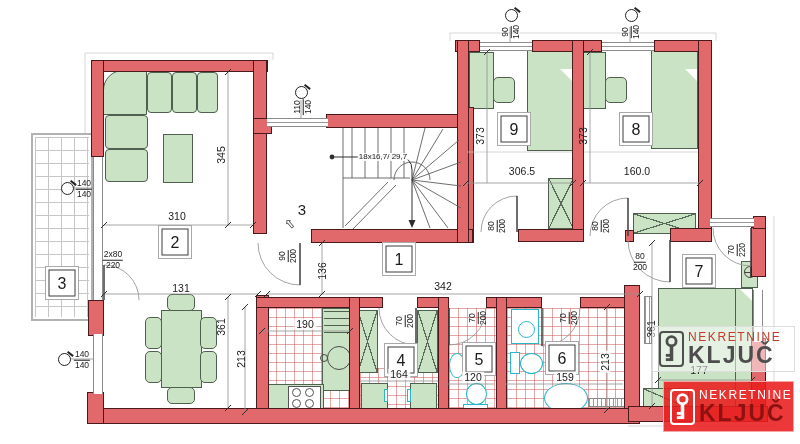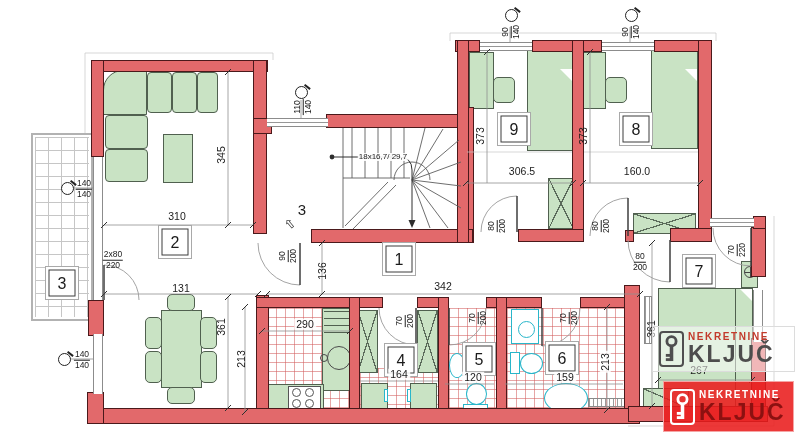--- a/index.html
+++ b/index.html
@@ -51,21 +51,21 @@
   .shelflines{position:absolute;z-index:3;background-image:repeating-linear-gradient(to bottom,#50604f 0 1px,transparent 1px 7px);}
   .stripesV{position:absolute;z-index:3;border:1px solid #8a8a8a;background-image:repeating-linear-gradient(to right,#9a9a9a 0 1px,transparent 1px 4px);}
   .washer::after{content:'';position:absolute;left:50%;top:55%;width:15px;height:15px;margin:-7.5px;border:1.4px solid #28b6ca;border-radius:50%;}
   svg.ov{position:absolute;left:0;top:0;z-index:6;pointer-events:none;}
   
   .wm{position:absolute;display:flex;align-items:center;gap:4px;padding:4px 6px;z-index:9;}
   .wm-top{left:652px;top:326px;width:143px;height:46px;background:rgba(255,255,255,.52);border:1px solid #dcdcdc;color:#4f4f4f;}
   .wm-bot{left:663px;top:381px;width:131px;height:51px;background:rgba(233,28,28,.88);border:1px solid #f5a5a5;color:#fff;}
   .keychip{flex:0 0 auto;border:2px solid currentColor;border-radius:4px;padding:1px 2px;display:flex;}
   .wm-texts{display:flex;flex-direction:column;line-height:1;}
-  .wm-small{font-size:10px;font-weight:bold;letter-spacing:1.6px;}
+  .wm-small{font-size:12px;font-weight:normal;letter-spacing:1.6px;}
   .wm-top .wm-small{color:#c23a2b;}
   .wm-bot .wm-small{color:#fff;}
   .wm-large{font-size:23px;font-weight:bold;letter-spacing:2px;margin-top:1px;}
   .wm-top .wm-large{color:#4d4d4d;}
   .wm-bot .wm-large{color:#8c1111;}
 </style>
 </head>
 <body>
 
 <div id="plan">
@@ -268,35 +268,35 @@
     <div class="lbl roombox" style="left: 479px; top: 359px; transform: translate(-50%, -50%);">5</div>
     <div class="lbl roombox" style="left: 562px; top: 358px; transform: translate(-50%, -50%);">6</div>
     <div class="lbl roombox" style="left: 699px; top: 271px; transform: translate(-50%, -50%);">7</div>
     <div class="lbl roombox" style="left: 636px; top: 129px; transform: translate(-50%, -50%);">8</div>
     <div class="lbl roombox" style="left: 514px; top: 129px; transform: translate(-50%, -50%);">9</div>
     <div class="lbl big" style="left: 302px; top: 209px; transform: translate(-50%, -50%);">3</div>
     <div class="lbl arrowg" style="left: 290px; top: 224px; transform: translate(-50%, -50%) rotate(-40deg);">⇧</div>
     <div class="lbl" style="left: 177px; top: 216px; transform: translate(-50%, -50%);">310</div>
     <div class="lbl" style="left: 181px; top: 288px; transform: translate(-50%, -50%);">131</div>
     <div class="lbl" style="left: 221px; top: 155px; transform: translate(-50%, -50%) rotate(-90deg);">345</div>
-    <div class="lbl bg" style="left: 305px; top: 324px; transform: translate(-50%, -50%);">290</div>
+    <div class="lbl bg" style="left: 305px; top: 324px; transform: translate(-50%, -50%);">190</div>
     <div class="lbl" style="left: 522px; top: 171px; transform: translate(-50%, -50%);">306.5</div>
     <div class="lbl" style="left: 637px; top: 171px; transform: translate(-50%, -50%);">160.0</div>
     <div class="lbl" style="left: 480px; top: 136px; transform: translate(-50%, -50%) rotate(-90deg);">373</div>
     <div class="lbl" style="left: 583px; top: 136px; transform: translate(-50%, -50%) rotate(-90deg);">373</div>
     <div class="lbl" style="left: 443px; top: 286px; transform: translate(-50%, -50%);">342</div>
     <div class="lbl" style="left: 322px; top: 271px; transform: translate(-50%, -50%) rotate(-90deg);">136</div>
     <div class="lbl" style="left: 221px; top: 327px; transform: translate(-50%, -50%) rotate(-90deg);">361</div>
     <div class="lbl" style="left: 241px; top: 359px; transform: translate(-50%, -50%) rotate(-90deg);">213</div>
     <div class="lbl bg" style="left: 399px; top: 374px; transform: translate(-50%, -50%);">164</div>
     <div class="lbl bg" style="left: 473px; top: 377px; transform: translate(-50%, -50%);">120</div>
     <div class="lbl bg" style="left: 565px; top: 377px; transform: translate(-50%, -50%);">159</div>
     <div class="lbl bg" style="left: 605px; top: 362px; transform: translate(-50%, -50%) rotate(-90deg);">213</div>
     <div class="lbl" style="left: 651px; top: 329px; transform: translate(-50%, -50%) rotate(-90deg);">361</div>
-    <div class="lbl" style="left: 699px; top: 370px; transform: translate(-50%, -50%);">267</div>
+    <div class="lbl" style="left: 699px; top: 370px; transform: translate(-50%, -50%);">177</div>
     <div class="lbl note" style="left: 383px; top: 157px; transform: translate(-50%, -50%);">18x16,7/ 29,7</div>
     <div class="lbl frac" style="left: 303px; top: 107px; transform: translate(-50%, -50%) rotate(-90deg);">
       <span class="ftop">110</span>
       <span class="fbot">140</span>
     </div>
     <div class="lbl frac" style="left: 511px; top: 32px; transform: translate(-50%, -50%) rotate(-90deg);">
       <span class="ftop">90</span>
       <span class="fbot">140</span>
     </div>
     <div class="lbl frac" style="left: 631px; top: 32px; transform: translate(-50%, -50%) rotate(-90deg);">

